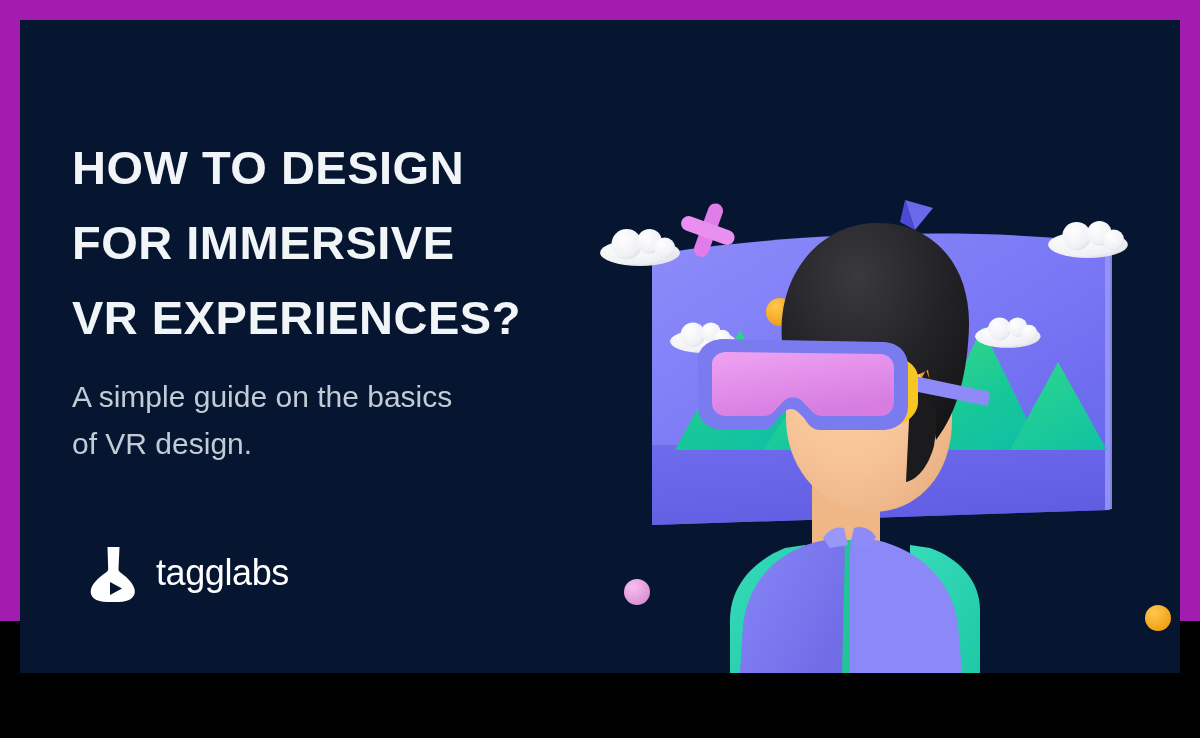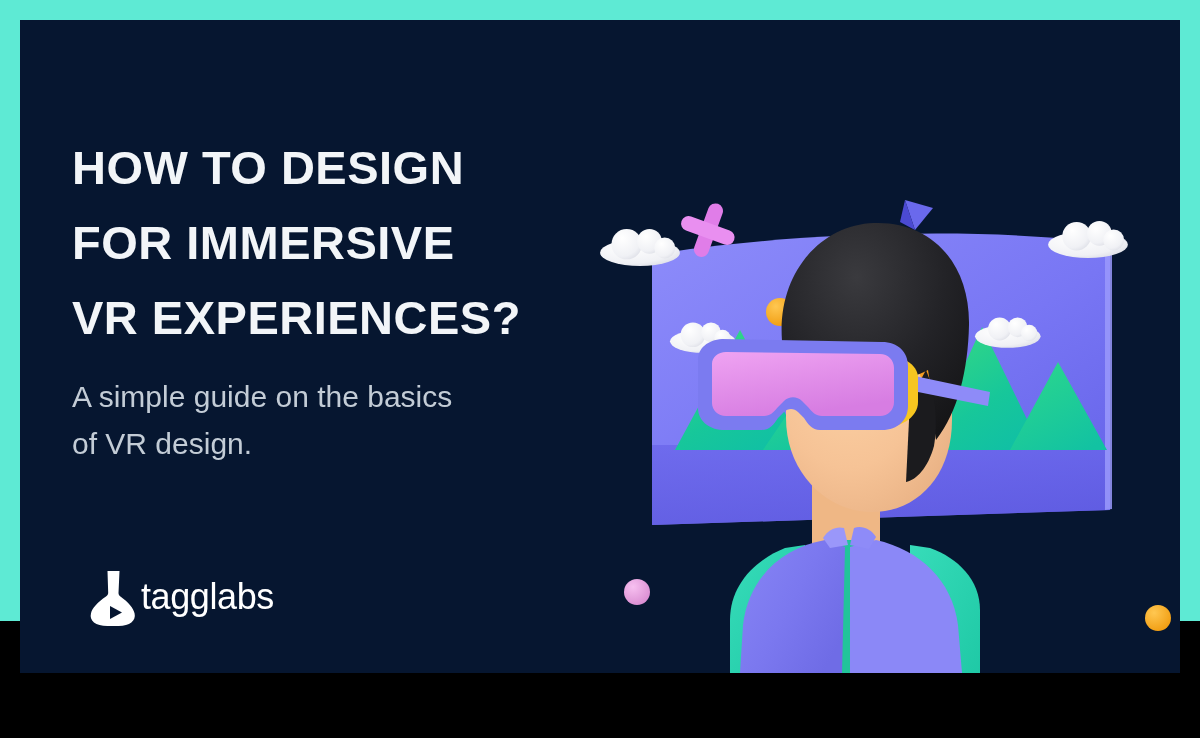--- a/index.html
+++ b/index.html
@@ -8,21 +8,21 @@
     height: 738px;
     background: #000000;
     font-family: "Liberation Sans", sans-serif;
     overflow: hidden;
   }
 
   #stage {
     position: relative;
     width: 1200px;
     height: 621px;
-    background: #5eead4;
+    background: #a21caf;
   }
 
   
   .card {
     position: absolute;
     left: 20px;
     top: 20px;
     width: 1160px;
     height: 653px;
     background: #061630;
@@ -56,22 +56,21 @@
     white-space: pre-line;
   }
 
   
   .logo {
     position: absolute;
     left: 68px;
     top: 525px;
     display: flex;
     align-items: center;
-    gap: 1px;
-    margin-top: 24px;
+    gap: 16px;
   }
   .logo-mark { width: 52px; height: 58px; display: block; }
   .logo-word {
     color: #ffffff;
     font-size: 36px;
     font-weight: 400;
     letter-spacing: -0.4px;
     line-height: 1;
     padding-bottom: 3px;
   }

